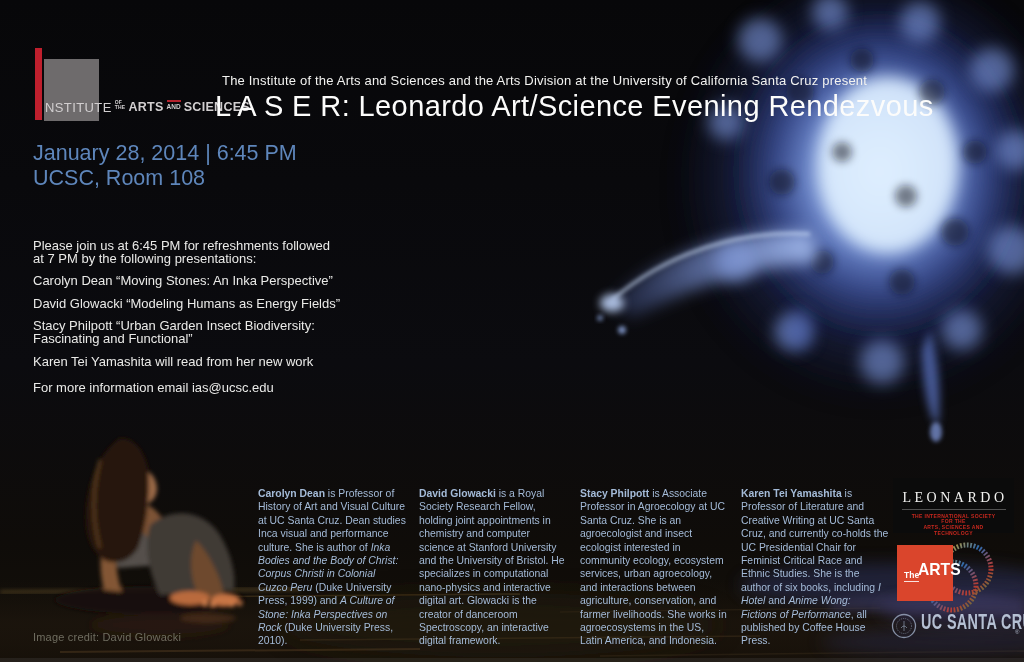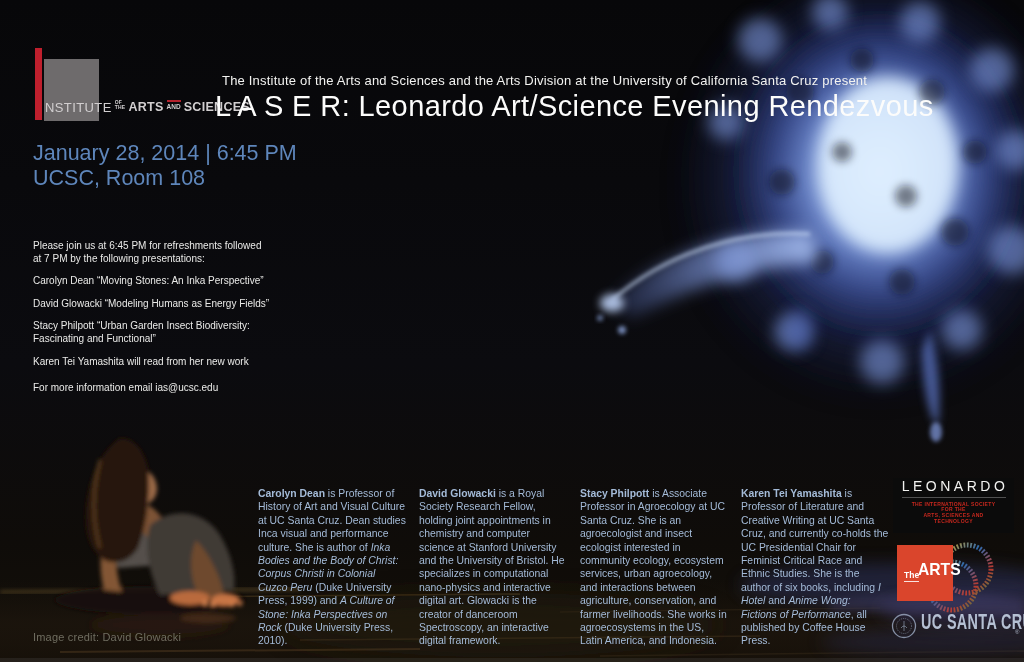--- a/index.html
+++ b/index.html
@@ -24,31 +24,31 @@
   .inst-word .sciences { font-size:12.5px; font-weight:bold; letter-spacing:.3px; }
 
   
   .presenter { position:absolute; left:222px; top:73px; font-size:13px; letter-spacing:.2px; color:#f3f3f1; white-space:nowrap; }
   .title { position:absolute; left:215px; top:90px; margin:0; font-size:29px; font-weight:normal; letter-spacing:.4px; color:#fcfcfb; white-space:nowrap; }
 
   
   .event-info { position:absolute; left:33px; top:141px; font-size:21.5px; line-height:24.7px; color:#5e86bb; }
 
   
-  .details { position:absolute; left:33px; top:240px; width:330px; font-size:10px; line-height:12.6px; color:#eaeae8; }
+  .details { position:absolute; left:33px; top:240px; width:330px; font-size:13px; line-height:12.6px; color:#eaeae8; }
   .details p { margin:0 0 10px 0; white-space:pre-line; }
   .details p.contact { margin-top:14px; }
 
   
   .bios { position:absolute; left:258px; top:487px; display:flex; gap:13px; }
   .bio { width:148px; font-size:10.4px; line-height:13.4px; color:#a4bbd8; }
 
   
   .leonardo { position:absolute; left:893px; top:478px; width:121px; height:55px; background:#0b0b0b; text-align:center; }
-  .leonardo-word { margin-top:0; font-family:Liberation Sans, sans-serif; font-size:14px; letter-spacing:3.5px; padding-left:3px; color:#f2f2f0; }
+  .leonardo-word { margin-top:12px; font-family:Liberation Serif, serif; font-size:14px; letter-spacing:3.5px; padding-left:3px; color:#f2f2f0; }
   .leonardo-rule { width:104px; height:1px; background:#8a8a8a; opacity:.55; margin:3px auto 3px auto; }
   .leonardo-sub { font-size:6.3px; line-height:7px; font-weight:bold; letter-spacing:.4px; color:#c8281e; transform:scale(.8); transform-origin:50% 0; }
 
   
   .arts-box { position:absolute; left:897px; top:545px; width:56px; height:56px; background:#da452c; }
   .arts-the { position:absolute; left:7px; top:25px; font-size:8.5px; font-weight:bold; color:#fff; border-bottom:1px solid rgba(255,255,255,.85); padding-bottom:1px; }
   .arts-word { position:absolute; left:21px; top:15px; font-size:17px; font-weight:bold; color:#fff; transform:scaleX(.92); transform-origin:left top; }
   .arts-rings { position:absolute; left:930px; top:541px; }
 
   

